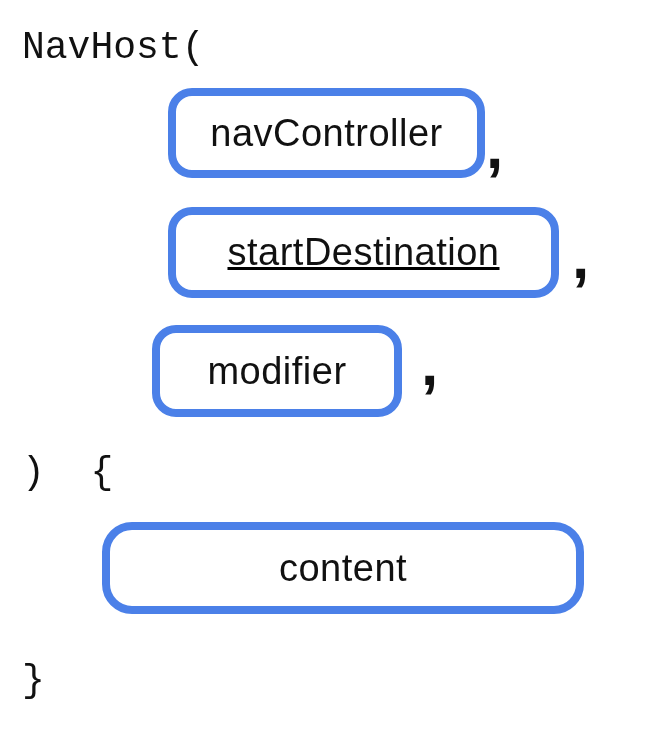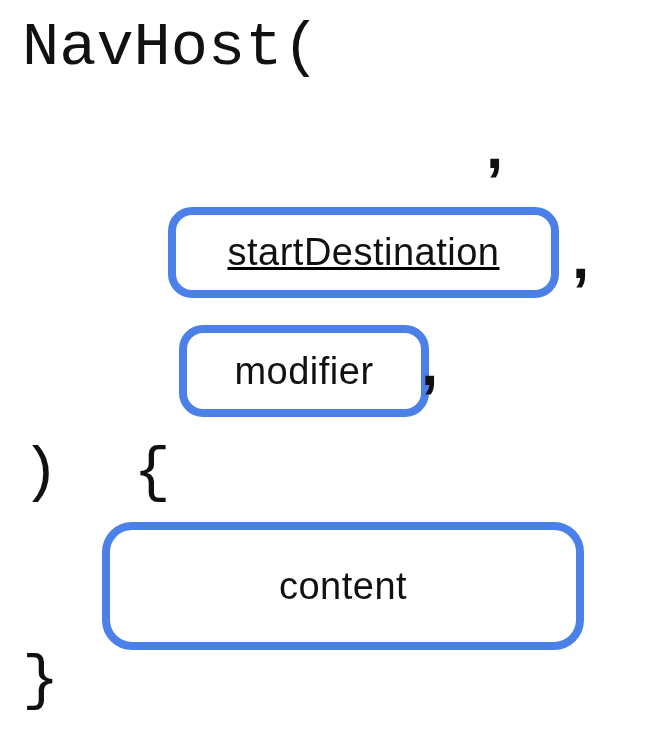--- a/index.html
+++ b/index.html
@@ -13,21 +13,21 @@
     position: relative;
     width: 668px;
     height: 750px;
     background: var(--bg);
     font-family: "Liberation Sans", sans-serif;
     overflow: hidden;
   }
   .code-line {
     position: absolute;
     font-family: "Liberation Mono", "DejaVu Sans Mono", monospace;
-    font-size: 62px;
+    font-size: 38px;
     line-height: 50px;
     color: var(--text);
     white-space: pre;
     font-weight: 400;
   }
   .param-box {
     position: absolute;
     border: 8px solid var(--accent);
     border-radius: 24px;
     background: var(--bg);
@@ -61,33 +61,36 @@
     color: var(--text);
   }
 </style>
 </head>
 <body>
 
 <div class="canvas">
 
   <div class="code-line" style="left:22px; top:23px;">NavHost(</div>
 
+  <div class="param-box" style="left:168px; top:88px; width:317px; height:90px;">
+    <span class="box-label">navController</span>
+  </div>
   <span class="comma" style="left:486px; top:116px;">,</span>
 
   <div class="param-box" style="left:168px; top:207px; width:391px; height:91px;text-decoration:underline;">
     <span class="box-label">startDestination</span>
   </div>
   <span class="comma" style="left:572px; top:226px;">,</span>
 
-  <div class="param-box" style="left:179px; top:325px; width:250px; height:92px;">
+  <div class="param-box" style="left:152px; top:325px; width:250px; height:92px;">
     <span class="box-label">modifier</span>
   </div>
   <span class="comma" style="left:421px; top:333px;">,</span>
 
   <div class="code-line" style="left:22px; top:448px;">)  {</div>
 
-  <div class="slot-box" style="left:102px; top:522px; width:482px; height:128px;">
+  <div class="slot-box" style="left:102px; top:522px; width:482px; height:92px;">
     <span class="box-label">content</span>
   </div>
 
   <div class="code-line" style="left:22px; top:656px;">}</div>
 
 </div>
 
 </body></html>

